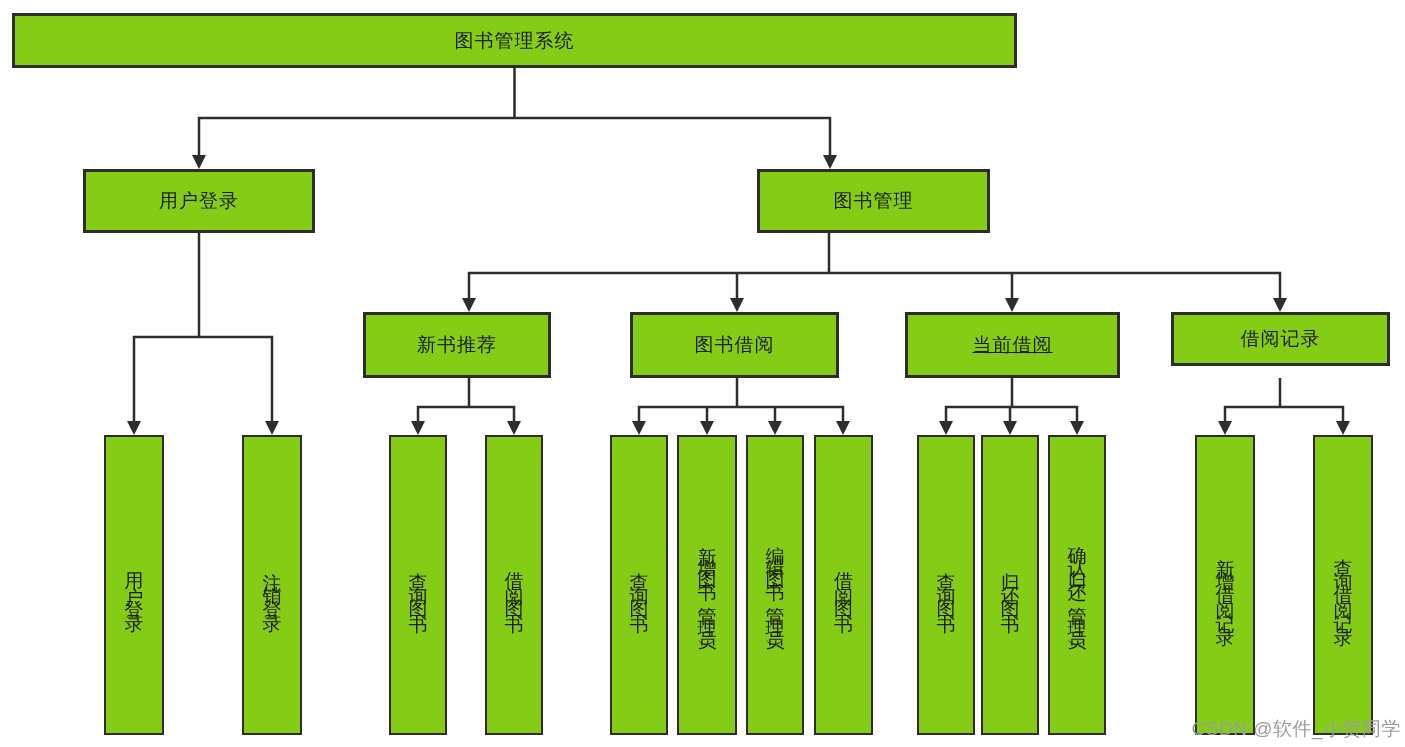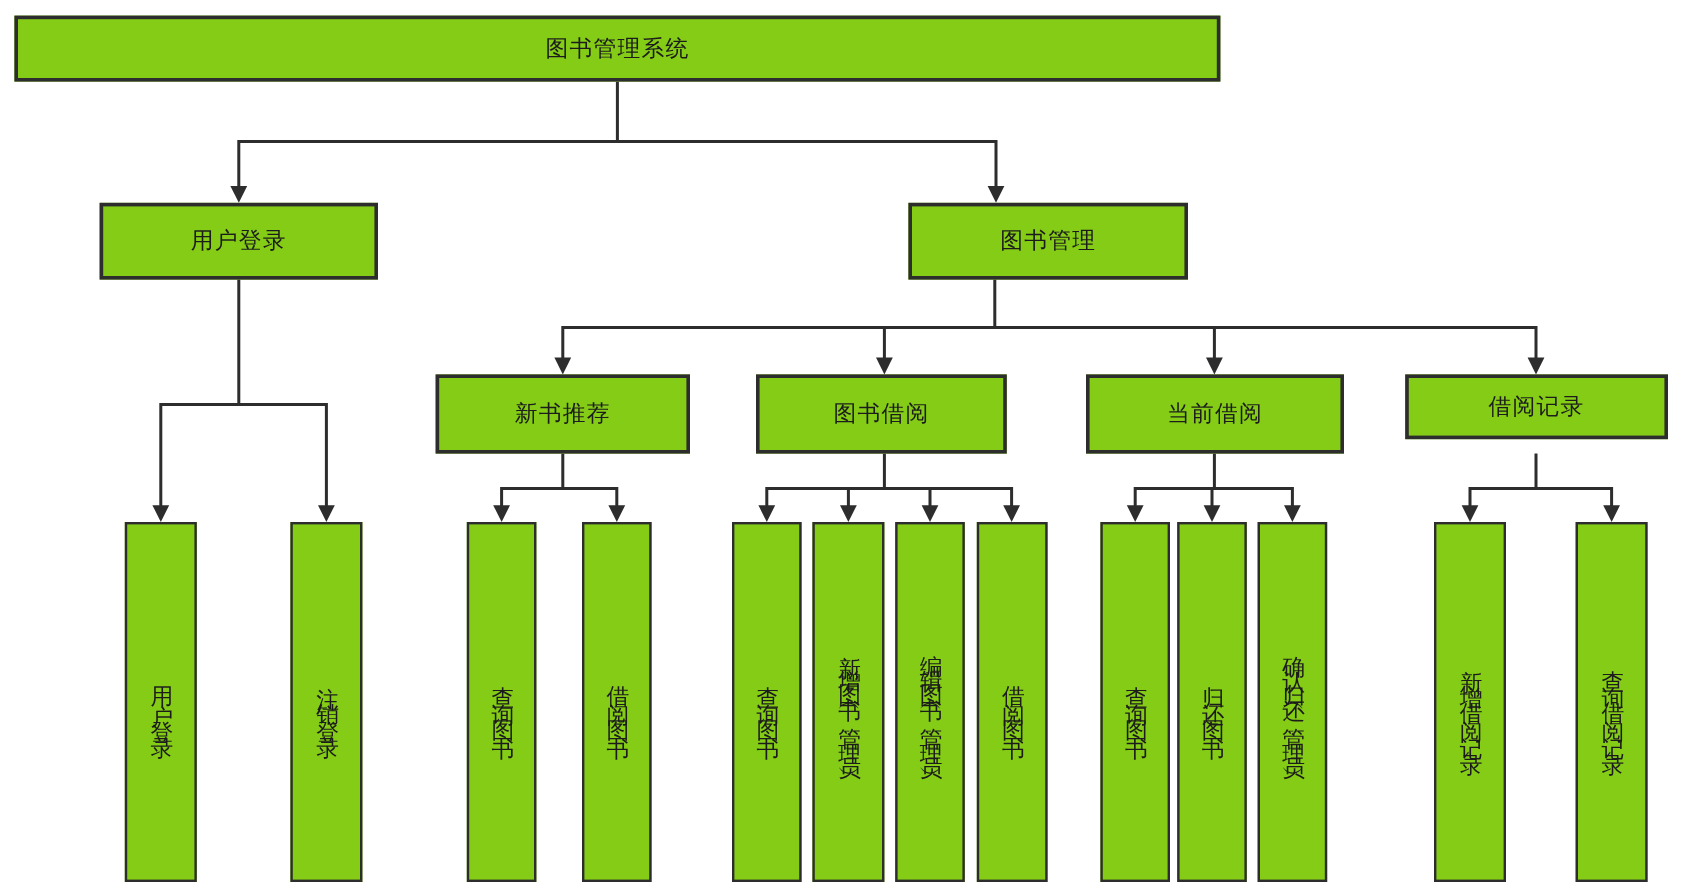--- a/index.html
+++ b/index.html
@@ -14,23 +14,23 @@
     font-size:19px;color:#1c1c1c;letter-spacing:1px;white-space:nowrap;
   }
   .leaf{border-width:2.5px;top:435px;height:300px;}
   .vtext{writing-mode:vertical-rl;text-orientation:mixed;letter-spacing:13px;}
   
   #root{left:12px;top:13px;width:1005px;height:55px;}
   
   #n-login{left:83px;top:169px;width:232px;height:64px;}
   #n-mgmt{left:713px;top:169px;width:233px;height:64px;margin-left:44px;}
   
-  #n-newbook{left:363px;top:312px;width:212px;height:66px;}
+  #n-newbook{left:363px;top:312px;width:188px;height:66px;}
   #n-borrow{left:630px;top:312px;width:209px;height:66px;}
-  #n-current{left:905px;top:312px;width:215px;height:66px;}
+  #n-current{left:905px;top:312px;width:215px;height:66px;text-decoration:underline;}
   #n-record{left:1171px;top:312px;width:219px;height:54px;}
   
   #l-1a{left:104px;width:60px;}
   #l-1b{left:242px;width:60px;}
   #l-2a{left:389px;width:58px;}
   #l-2b{left:485px;width:58px;}
   #l-3a{left:610px;width:58px;}
   #l-3b{left:677px;width:60px;}
   #l-3c{left:746px;width:58px;}
   #l-3d{left:814px;width:59px;}
@@ -108,13 +108,14 @@
   <div class="box leaf vtext" id="l-3c" style="letter-spacing: 12.1111px;">编辑图书（管理员）</div>
   <div class="box leaf vtext" id="l-3d" style="letter-spacing: 14px;">借阅图书</div>
 
   <div class="box leaf vtext" id="l-4a" style="letter-spacing: 14px;">查询图书</div>
   <div class="box leaf vtext" id="l-4b" style="letter-spacing: 14px;">归还图书</div>
   <div class="box leaf vtext" id="l-4c" style="letter-spacing: 12.1111px;">确认归还（管理员）</div>
 
   <div class="box leaf vtext" id="l-5a" style="letter-spacing: 14px;">新增借阅记录</div>
   <div class="box leaf vtext" id="l-5b" style="letter-spacing: 14px;">查询借阅记录</div>
 
+  <div id="watermark">CSDN @软件_小贺同学</div>
 </div>
 
 </body></html>

